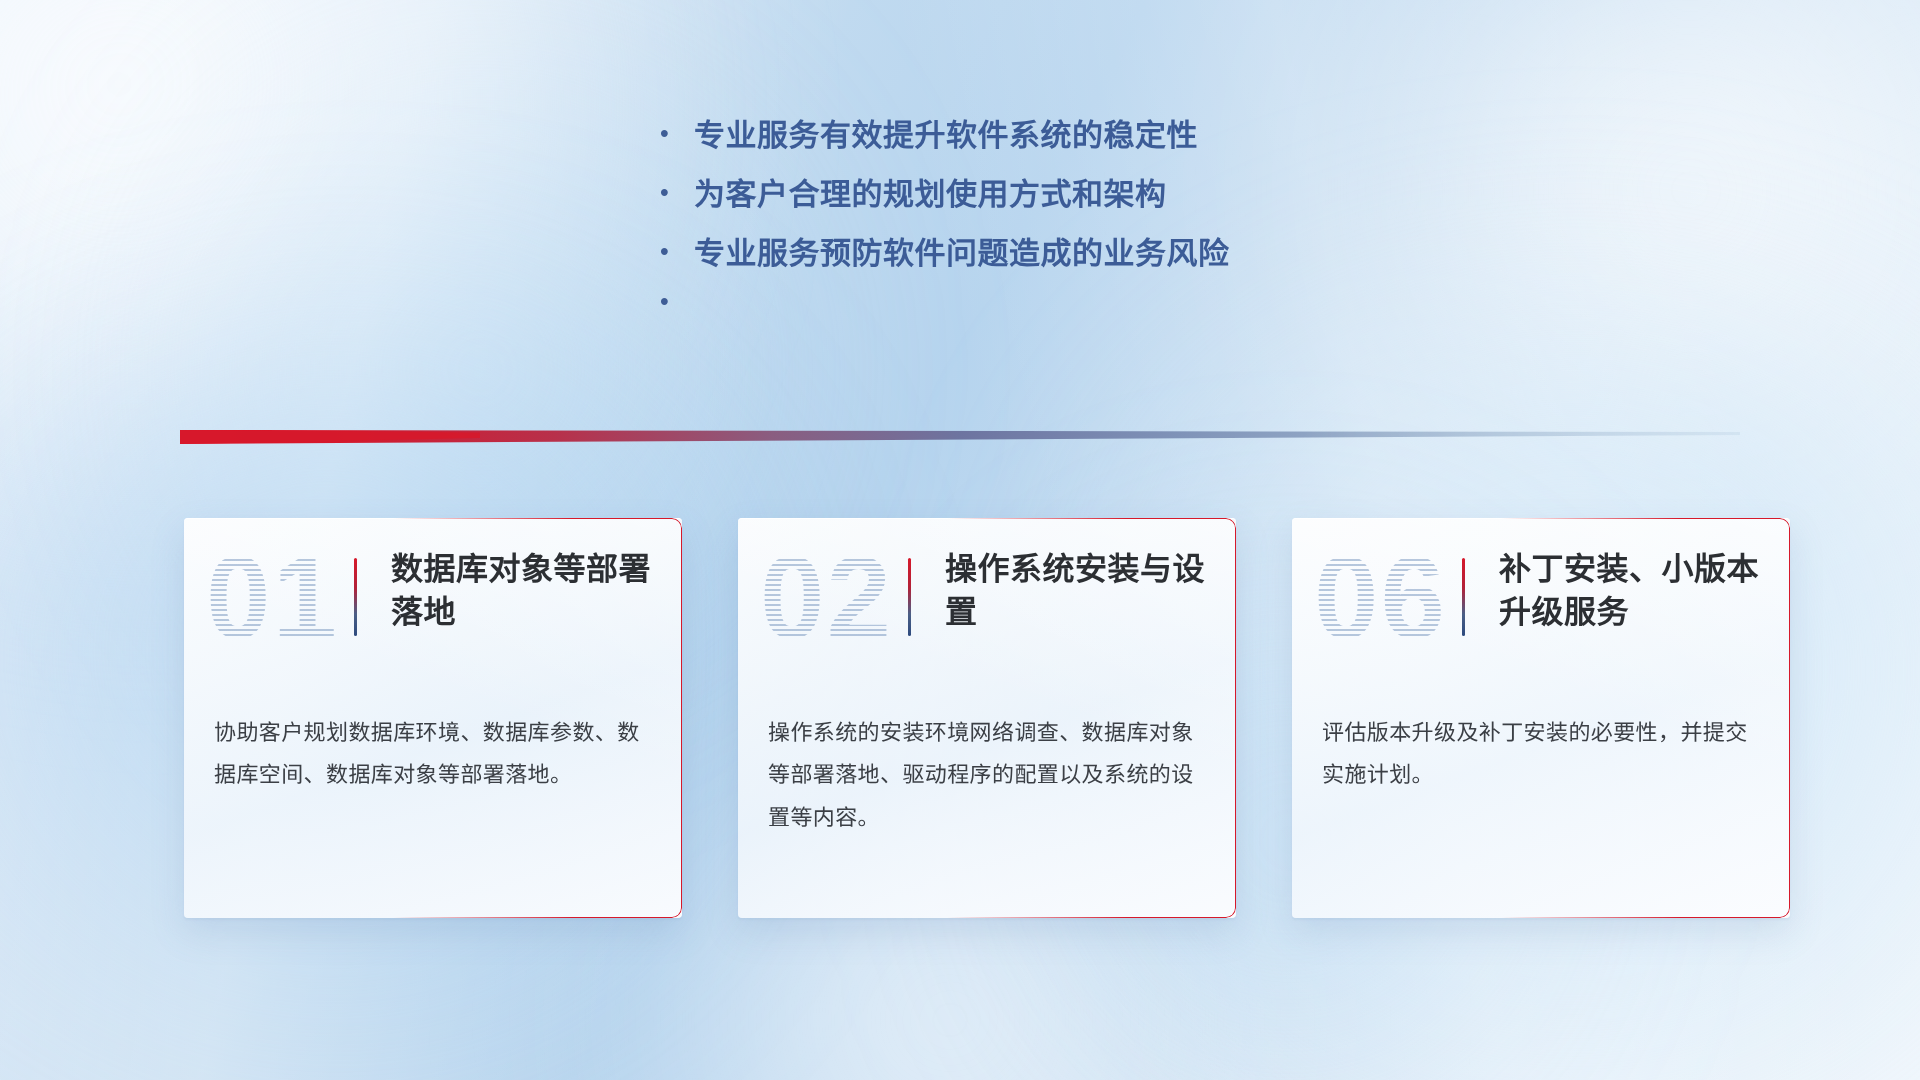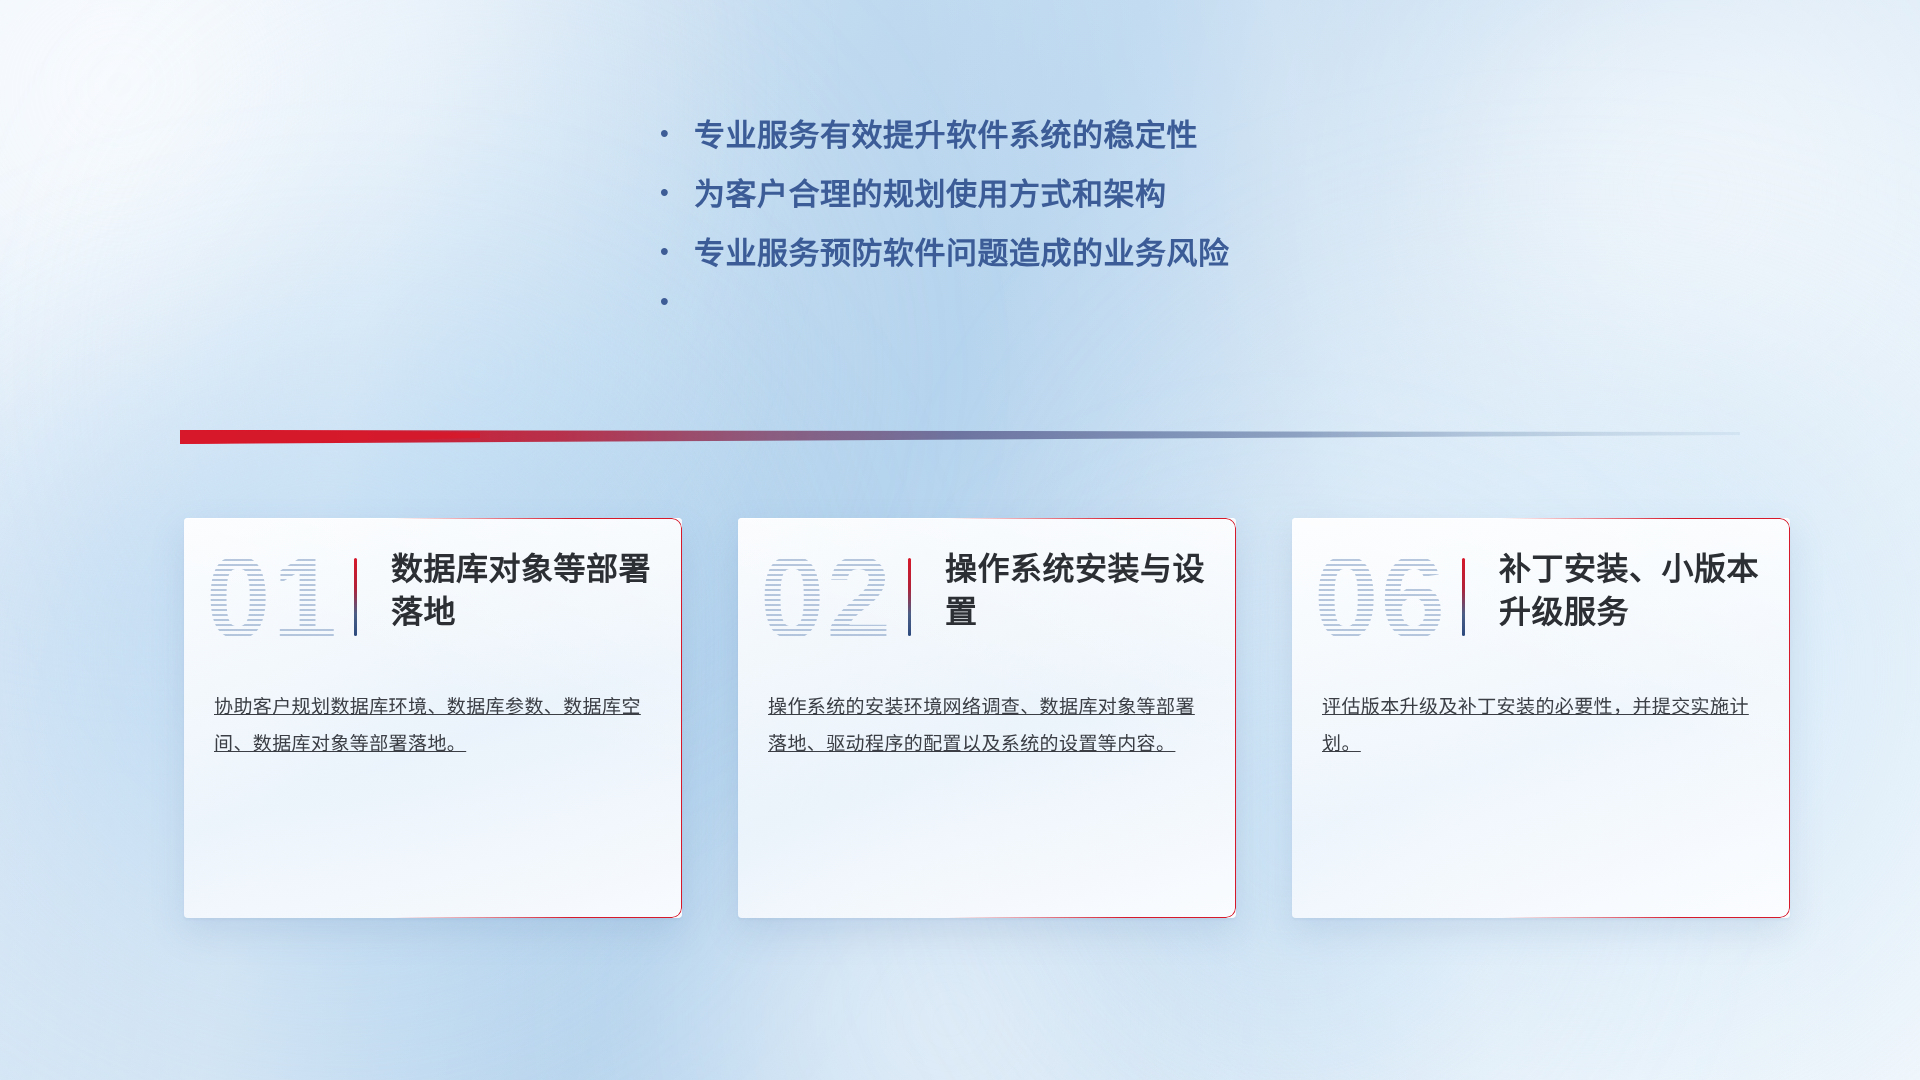--- a/index.html
+++ b/index.html
@@ -225,26 +225,25 @@
     font-size:32px;
     font-weight:700;
     line-height:1.33;
     color:#2c2f33;
     letter-spacing:.5px;
   }
   .card-body{
     position:absolute;
     left:30px;
     right:26px;
-    top:171px;
-    font-size:19px;
+    top:194px;
+    font-size:22px;
     line-height:1.93;
     color:#3b3f45;
     letter-spacing:.4px;
-    text-decoration:underline;
   }
 </style>
 </head>
 <body>
 
 <div class="bg-root">
   <div class="bg-blob blob-a"></div>
   <div class="bg-blob blob-b"></div>
   <div class="bg-blob blob-c"></div>
   <div class="bg-blob blob-d"></div>

